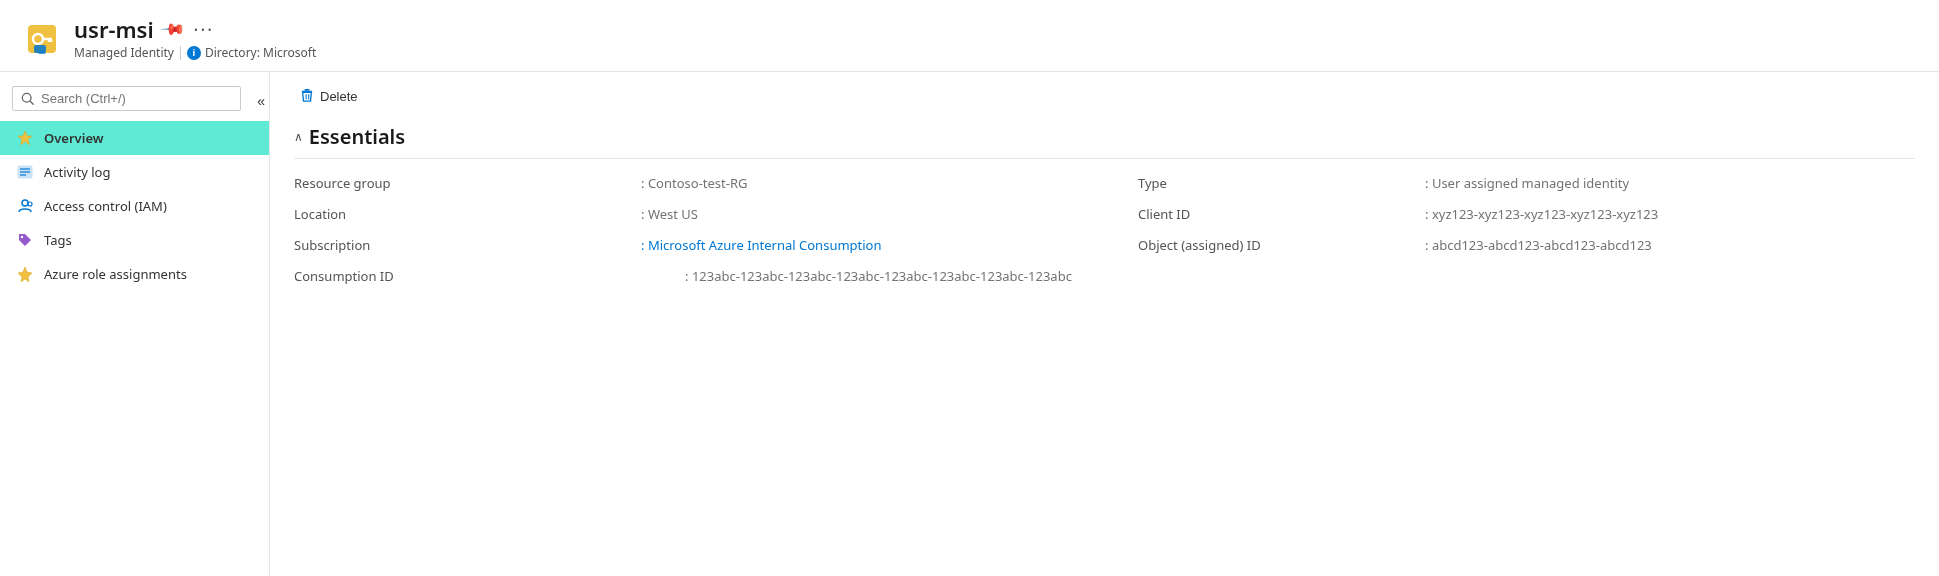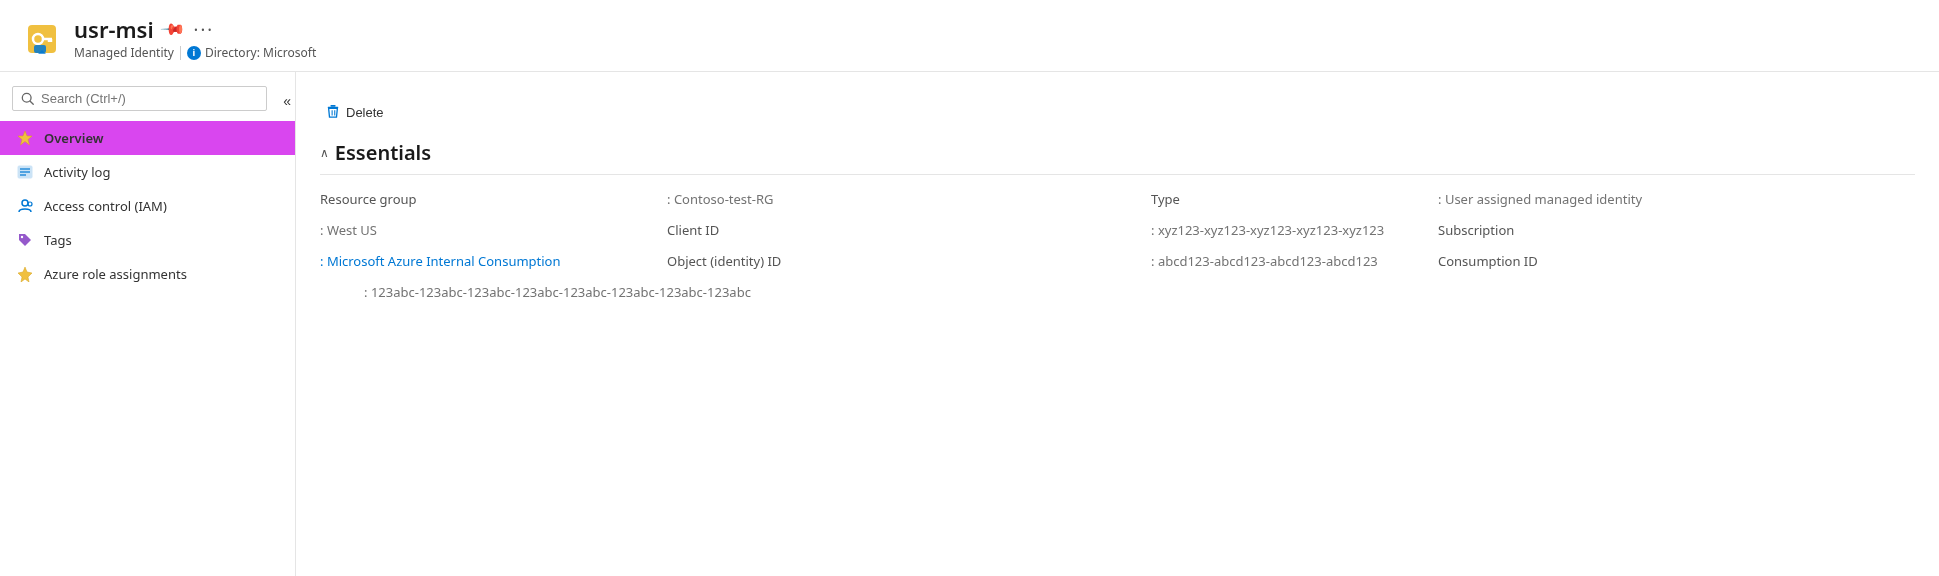--- a/index.html
+++ b/index.html
@@ -84,21 +84,21 @@
     }
 
     
     .main {
       display: flex;
       flex: 1;
     }
 
     
     .sidebar {
-      width: 296px;
+      width: 270px;
       flex-shrink: 0;
       border-right: 1px solid #e5e5e5;
       display: flex;
       flex-direction: column;
       padding-top: 8px;
     }
     .search-bar {
       display: flex;
       align-items: center;
       margin: 6px 12px 10px 12px;
@@ -133,21 +133,21 @@
       display: flex;
       align-items: center;
       padding: 8px 16px;
       gap: 10px;
       cursor: pointer;
       border-radius: 0;
       color: #333;
       font-size: 13px;
     }
     .nav-item.active {
-      background: #d946ef;
+      background: #5eead4;
       font-weight: 600;
     }
     .nav-icon {
       width: 18px;
       height: 18px;
       flex-shrink: 0;
       display: flex;
       align-items: center;
       justify-content: center;
     }
@@ -156,21 +156,20 @@
     .content {
       flex: 1;
       padding: 12px 24px;
       overflow-x: auto;
     }
     .toolbar {
       display: flex;
       align-items: center;
       gap: 16px;
       margin-bottom: 14px;
-      margin-top: 16px;
     }
     .toolbar-btn {
       display: flex;
       align-items: center;
       gap: 6px;
       background: none;
       border: none;
       cursor: pointer;
       color: #333;
       font-size: 13px;
@@ -351,33 +350,34 @@
 
         <div class="field-label">Resource group</div>
         <div class="field-value">
           <span>: </span><span>Contoso-test-RG</span>
         </div>
         <div class="field-label">Type</div>
         <div class="field-value">
           <span>: </span><span>User assigned managed identity</span>
         </div>
 
+        <div class="field-label">Location</div>
         <div class="field-value">
           <span>: </span><span>West US</span>
         </div>
         <div class="field-label">Client ID</div>
         <div class="field-value">
           <span>: </span><span>xyz123-xyz123-xyz123-xyz123-xyz123</span>
         </div>
 
         <div class="field-label">Subscription</div>
         <div class="field-value link">
           <span>: </span><a href="#">Microsoft Azure Internal Consumption</a>
         </div>
-        <div class="field-label">Object (identity) ID</div>
+        <div class="field-label">Object (assigned) ID</div>
         <div class="field-value">
           <span>: </span><span>abcd123-abcd123-abcd123-abcd123</span>
         </div>
 
         <div class="field-label">Consumption ID</div>
         <div class="field-value" style="grid-column: span 3; margin-left: 44px;">
           <span>: </span><span>123abc-123abc-123abc-123abc-123abc-123abc-123abc-123abc</span>
         </div>
 
       </div>

